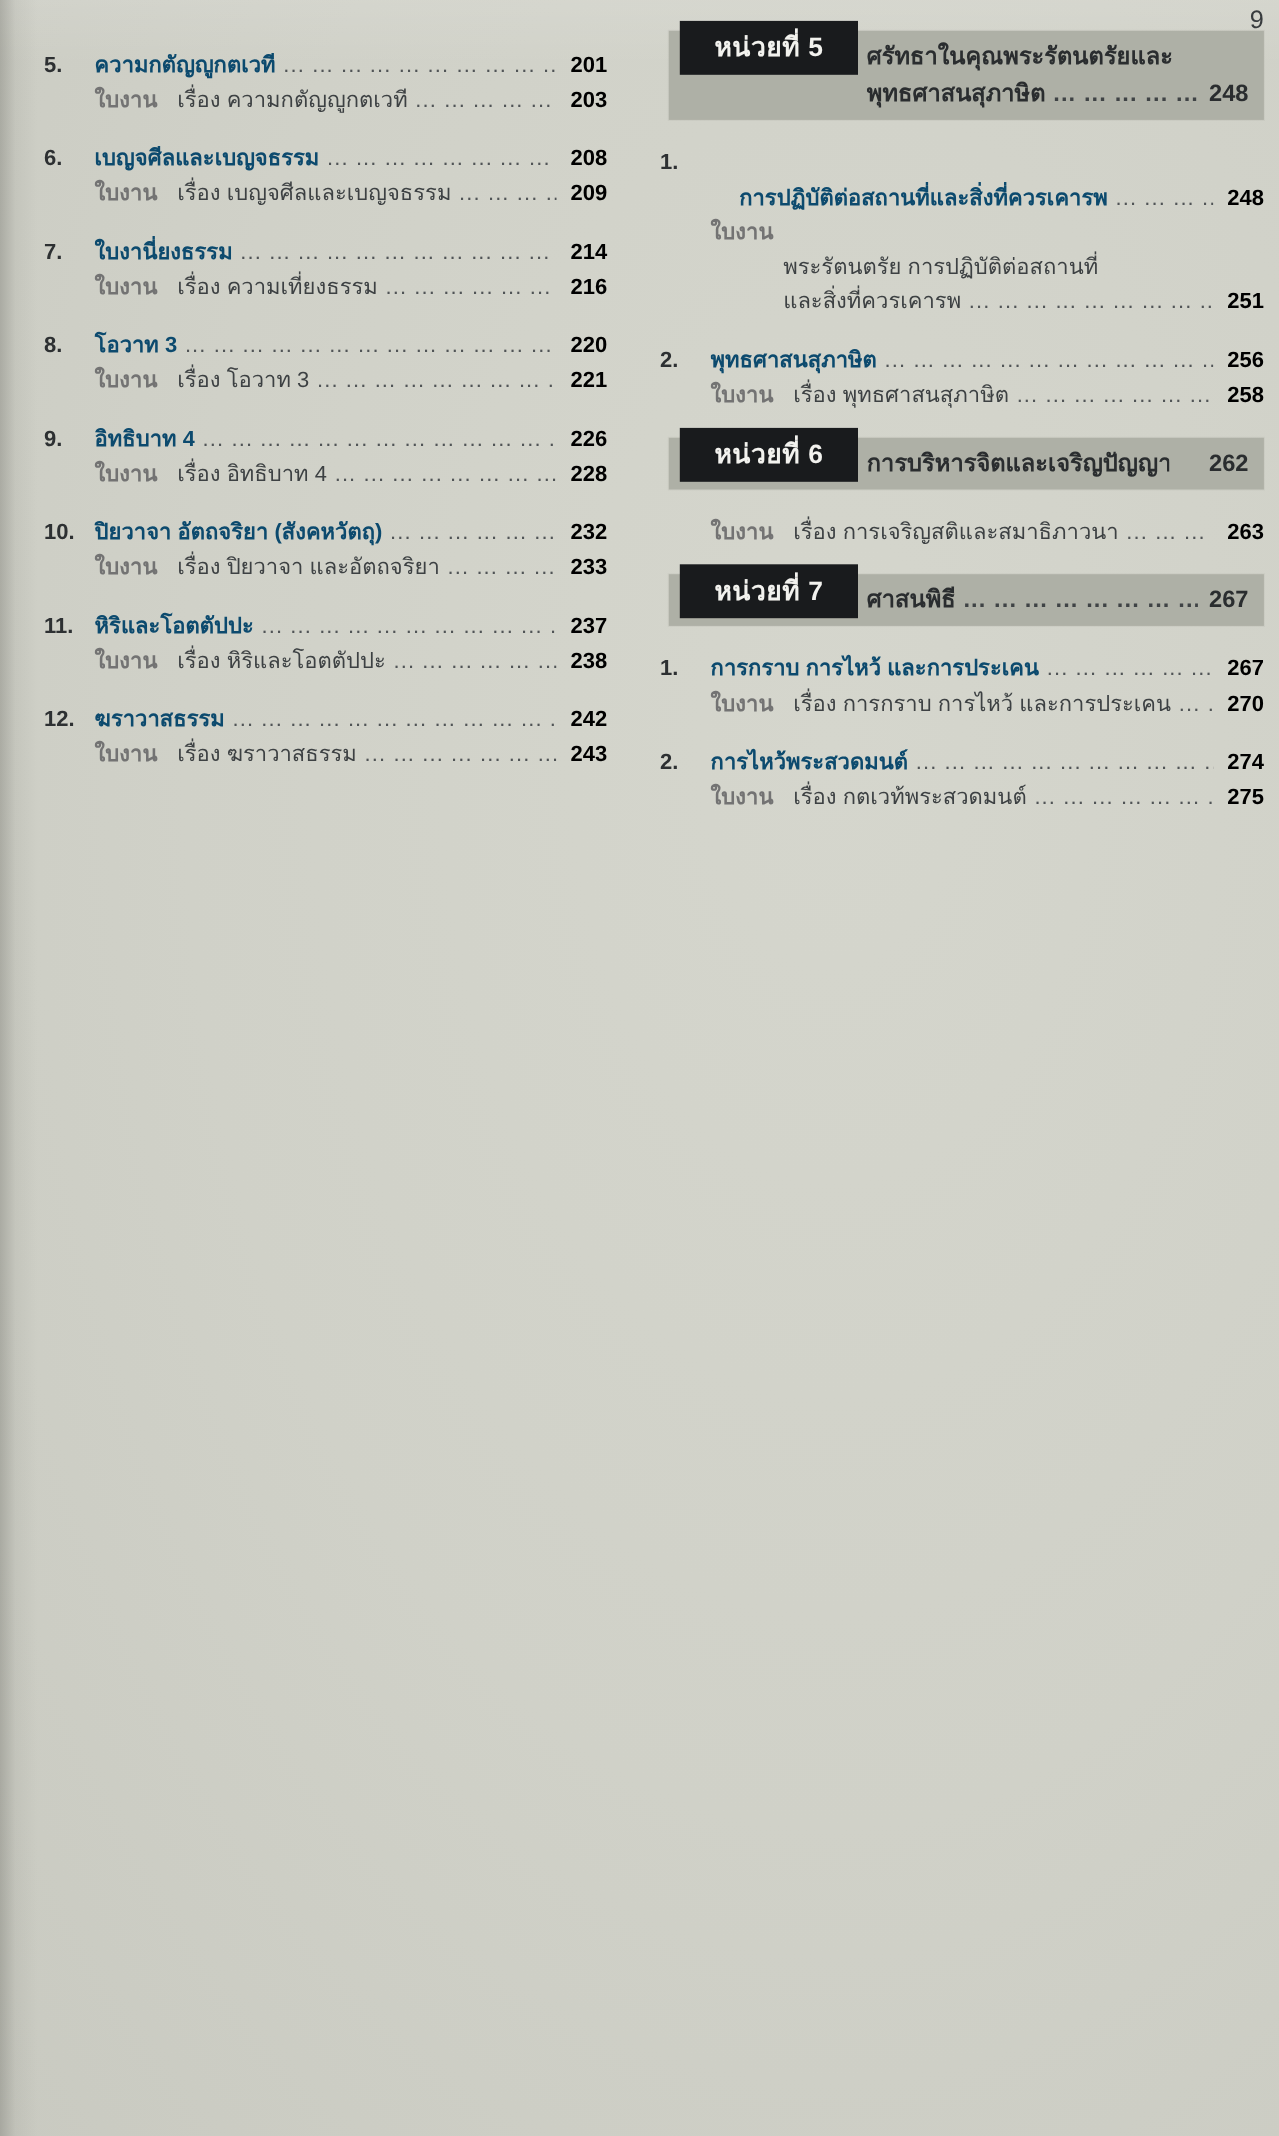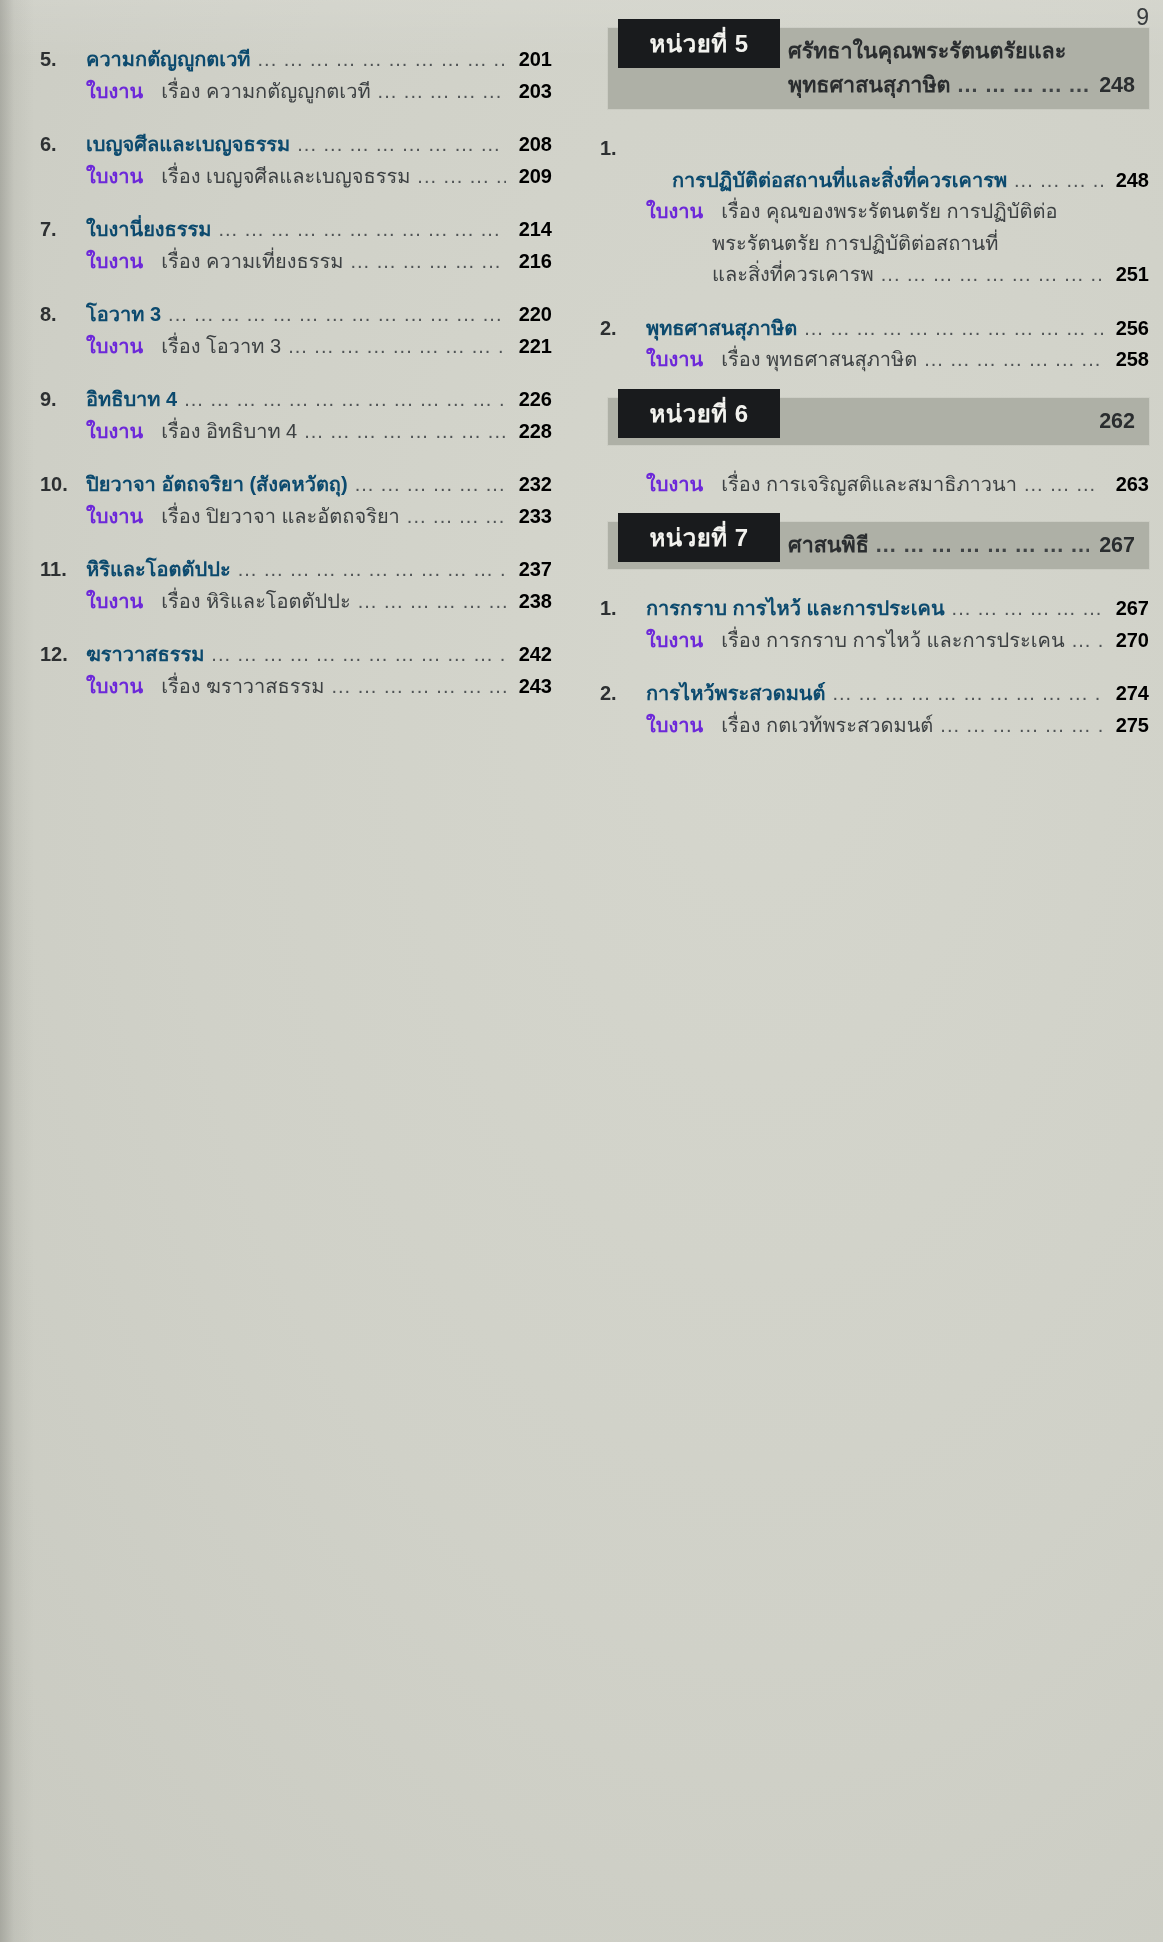--- a/index.html
+++ b/index.html
@@ -20,21 +20,21 @@
   .section{margin-bottom:22px;}
   .row{display:flex;align-items:baseline;font-size:20px;line-height:31.5px;}
   .num{flex:0 0 46px;font-weight:bold;color:#2d3032;}
   .sub{margin-left:46px;}
   .cont{margin-left:72px;}
   .label{flex:0 1 auto;white-space:nowrap;overflow:hidden;}
   .trow .label{font-weight:bold;color:#0c4a6e;}
   .leader{flex:1 1 12px;min-width:10px;overflow:hidden;white-space:nowrap;
           color:#505456;padding:0 7px;letter-spacing:1px;}
   .pg{flex:0 0 46px;text-align:right;font-weight:600;color:#000000;}
-  .ws-prefix{flex:none;font-weight:bold;color:#6d28d9;margin-right:18px;white-space:nowrap;}
+  .ws-prefix{flex:none;font-weight:bold;color:#737373;margin-right:18px;white-space:nowrap;}
   .wscont{margin-left:112px;}
   .unit{position:relative;background:#aeb0a6;margin:14px 0 24px 8px;
         padding:6px 14px 7px 180px;box-shadow:0 0 0 1px rgba(0,0,0,0.03);}
   .unit-first{margin-top:0;}
   .unit-box{position:absolute;left:10px;top:-9px;background:#191b1d;color:#f2f2ee;
             font-weight:bold;font-size:24px;line-height:1;padding:13px 0 12px;
             width:162px;text-align:center;letter-spacing:.5px;}
   .unit-line{display:flex;align-items:baseline;font-size:21.5px;line-height:34px;
              font-weight:bold;color:#2a2d2f;}
   .unit-line .label{font-weight:bold;}
@@ -179,21 +179,20 @@
         <div class="row trow">
           <span class="num">1.</span>
         </div>
         <div class="row trow cont">
           <span class="label">การปฏิบัติต่อสถานที่และสิ่งที่ควรเคารพ</span>
           <span class="leader">... ... ... ... ... ... ... ... ... ... ... ... ... ... ... ... ... ... ... ... ... ... ... ... ... ... ... ... ... ... ... ... ... ... ... ... ... ... ... ... ... ... ... ... ... ...</span>
           <span class="pg">248</span>
         </div>
         <div class="row sub">
           <span class="ws-prefix">ใบงาน</span>
-          <span class="label">เรื่อง คุณของพระรัตนตรัย การปฏิบัติต่อ</span>
         </div>
         <div class="row sub wscont">
           <span class="label">พระรัตนตรัย การปฏิบัติต่อสถานที่</span>
         </div>
         <div class="row sub wscont">
           <span class="label">และสิ่งที่ควรเคารพ</span>
           <span class="leader">... ... ... ... ... ... ... ... ... ... ... ... ... ... ... ... ... ... ... ... ... ... ... ... ... ... ... ... ... ... ... ... ... ... ... ... ... ... ... ... ... ... ... ... ... ...</span>
           <span class="pg">251</span>
         </div>
       </div>
@@ -208,20 +207,21 @@
           <span class="ws-prefix">ใบงาน</span>
           <span class="label">เรื่อง พุทธศาสนสุภาษิต</span>
           <span class="leader">... ... ... ... ... ... ... ... ... ... ... ... ... ... ... ... ... ... ... ... ... ... ... ... ... ... ... ... ... ... ... ... ... ... ... ... ... ... ... ... ... ... ... ... ... ...</span>
           <span class="pg">258</span>
         </div>
       </div>
       <div class="unit">
         <div class="unit-box">หน่วยที่ 6</div>
         <div class="unit-titles">
           <div class="unit-line">
+            <span class="label">การบริหารจิตและเจริญปัญญา</span>
             <span class="leader"></span>
             <span class="pg">262</span>
           </div>
         </div>
       </div>
       <div class="section">
         <div class="row sub">
           <span class="ws-prefix">ใบงาน</span>
           <span class="label">เรื่อง การเจริญสติและสมาธิภาวนา</span>
           <span class="leader">... ... ... ... ... ... ... ... ... ... ... ... ... ... ... ... ... ... ... ... ... ... ... ... ... ... ... ... ... ... ... ... ... ... ... ... ... ... ... ... ... ... ... ... ... ...</span>

